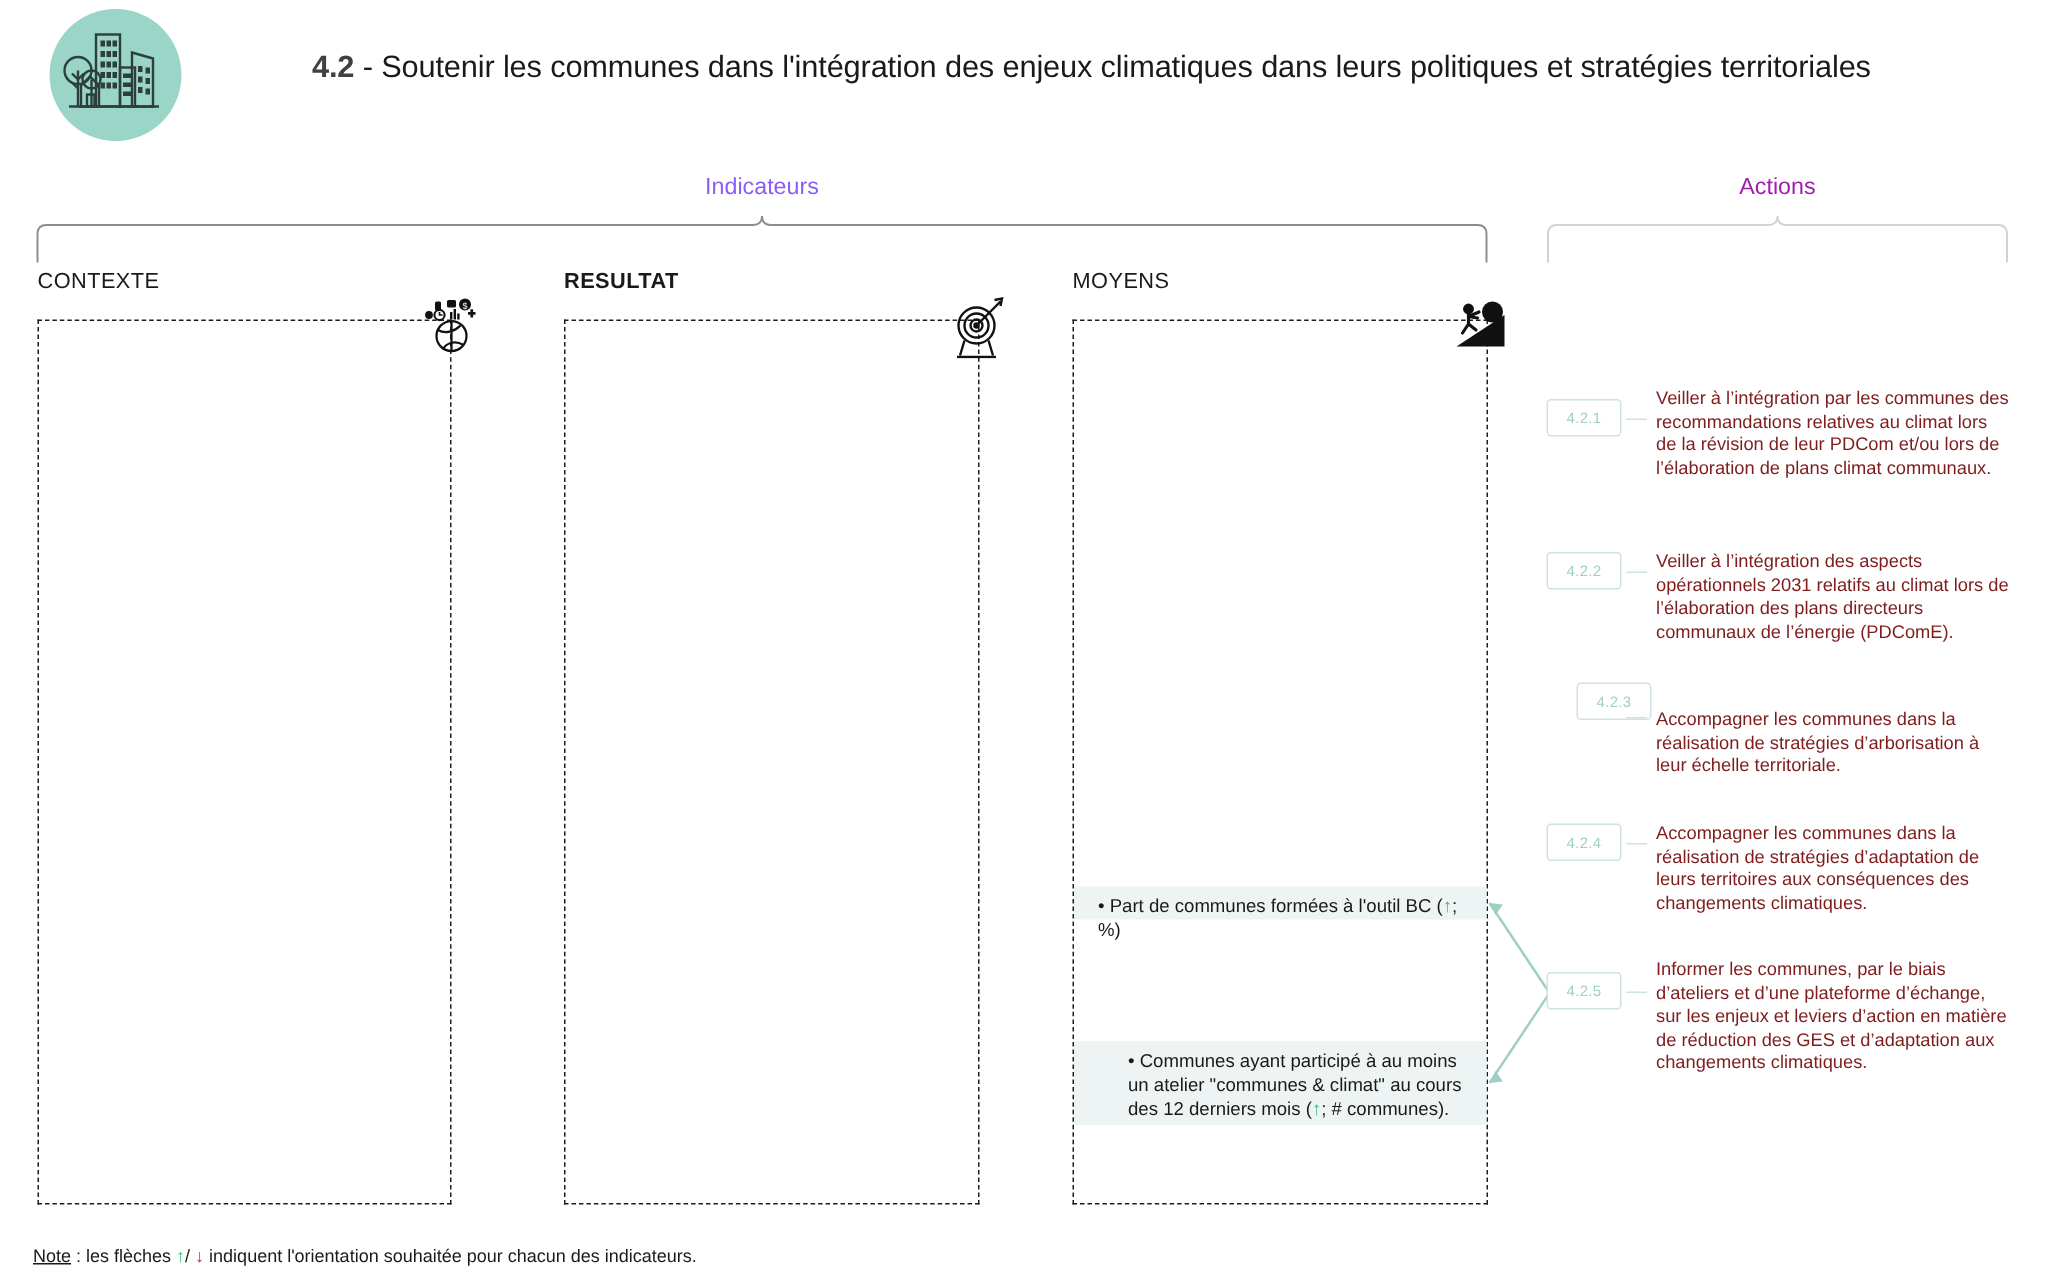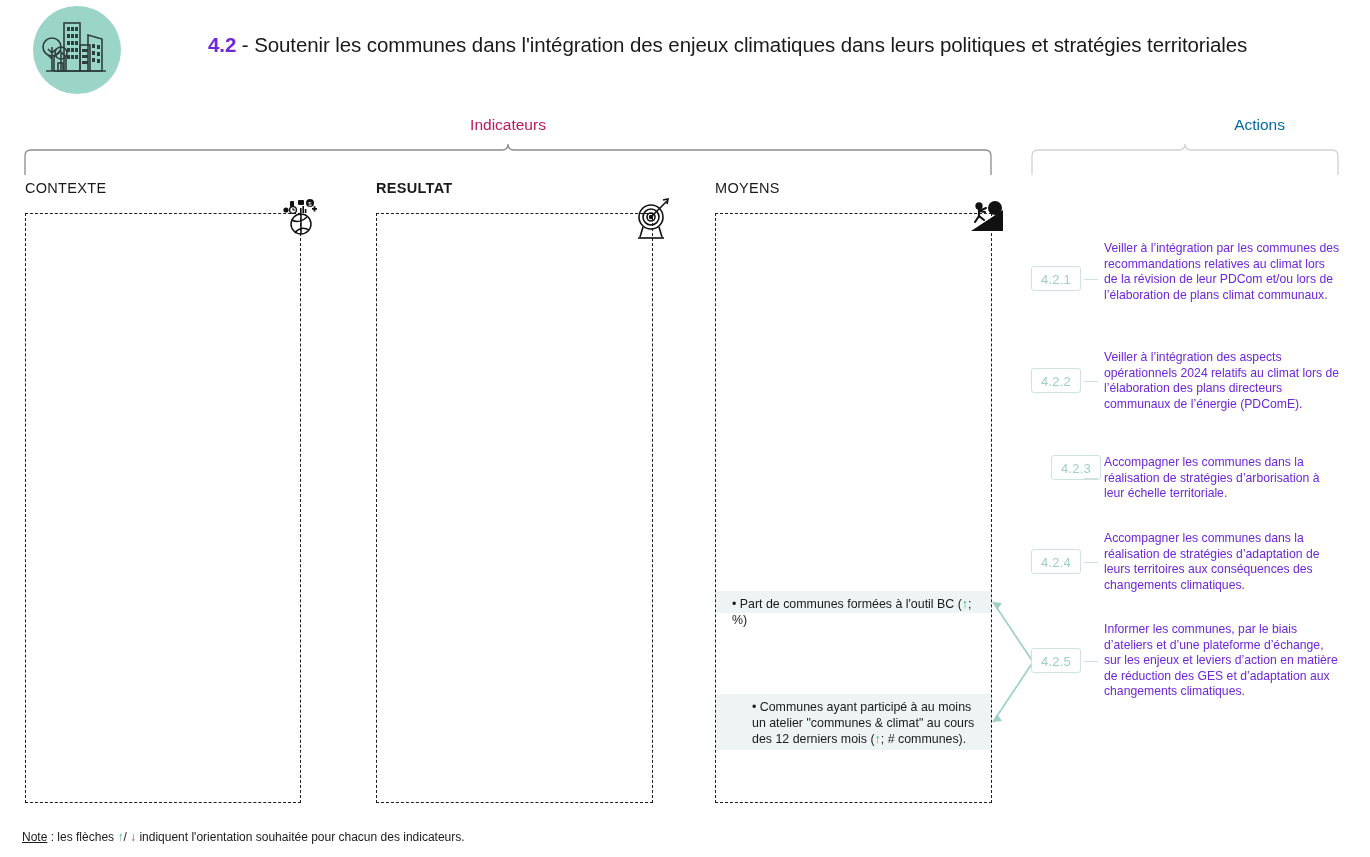--- a/index.html
+++ b/index.html
@@ -39,36 +39,36 @@
   #page-title {
     position: absolute;
     left: 208px;
     top: 33px;
     font-size: 20.5px;
     letter-spacing: -0.1px;
     white-space: nowrap;
     font-family: "Liberation Sans", sans-serif;
   }
   #page-title .num {
-    color: #6d28d9;
+    color: #404040;
     font-weight: bold;
   }
   #page-title .ttl {
     color: #1a1a1a;
   }
 
   
   .group-label {
     position: absolute;
     font-size: 15.5px;
     text-align: center;
-    color: #be185d;
+    color: #8b5cf6;
   }
   #label-indicateurs { left: 408px; top: 116px; width: 200px; }
-  #label-actions { left: 1085px; top: 116px; width: 200px; color: #0369a1; text-align: right; }
+  #label-actions { left: 1085px; top: 116px; width: 200px; color: #a21caf; }
 
   
   .bracket-svg { position: absolute; }
   #bracket-indicateurs { left: 20px; top: 140px; }
   #bracket-actions { left: 1027px; top: 140px; }
 
   
   .col-title {
     position: absolute;
     top: 180px;
@@ -124,41 +124,41 @@
   .action-item { position: absolute; }
   .action-badge {
     position: absolute;
     left: 0;
     width: 50px;
     height: 25px;
     border: 1.3px solid #cfe3de;
     border-radius: 3px;
     background: #ffffff;
     color: #9ecfc5;
-    font-size: 13px;
+    font-size: 10px;
     line-height: 25px;
     text-align: center;
     letter-spacing: 0.2px;
     box-sizing: border-box;
   }
   .action-dash {
     position: absolute;
     left: 53px;
     width: 14px;
     height: 0;
     border-top: 1.3px solid #cfe3de;
   }
   .action-text {
     position: absolute;
     left: 73px;
-    top: 0;
+    top: 17px;
     width: 236px;
     font-size: 12.2px;
     line-height: 15.6px;
-    color: #6d28d9;
+    color: #7f1d1d;
   }
 
   
   #footer-note {
     position: absolute;
     left: 22px;
     top: 830px;
     font-size: 12px;
     color: #1a1a1a;
     white-space: nowrap;
@@ -324,21 +324,21 @@
 
 <div class="action-item" id="action-0" style="left:1031px; top:241px;">
   <div class="action-badge" style="top:25px;">4.2.1</div>
   <div class="action-dash" style="top:38px;"></div>
   <div class="action-text">Veiller à l’intégration par les communes des recommandations relatives au climat lors de la révision de leur PDCom et/ou lors de l’élaboration de plans climat communaux.</div>
 </div>
 
 <div class="action-item" id="action-1" style="left:1031px; top:350px;">
   <div class="action-badge" style="top:18px;">4.2.2</div>
   <div class="action-dash" style="top:31px;"></div>
-  <div class="action-text">Veiller à l’intégration des aspects opérationnels 2024 relatifs au climat lors de l’élaboration des plans directeurs communaux de l’énergie (PDComE).</div>
+  <div class="action-text">Veiller à l’intégration des aspects opérationnels 2031 relatifs au climat lors de l’élaboration des plans directeurs communaux de l’énergie (PDComE).</div>
 </div>
 
 <div class="action-item" id="action-2" style="left:1031px; top:455px;">
   <div class="action-badge" style="top:0;margin-left:20px;">4.2.3</div>
   <div class="action-dash" style="top:23px;"></div>
   <div class="action-text">Accompagner les communes dans la réalisation de stratégies d’arborisation à leur échelle territoriale.</div>
 </div>
 
 <div class="action-item" id="action-3" style="left:1031px; top:531px;">
   <div class="action-badge" style="top:18px;">4.2.4</div>

